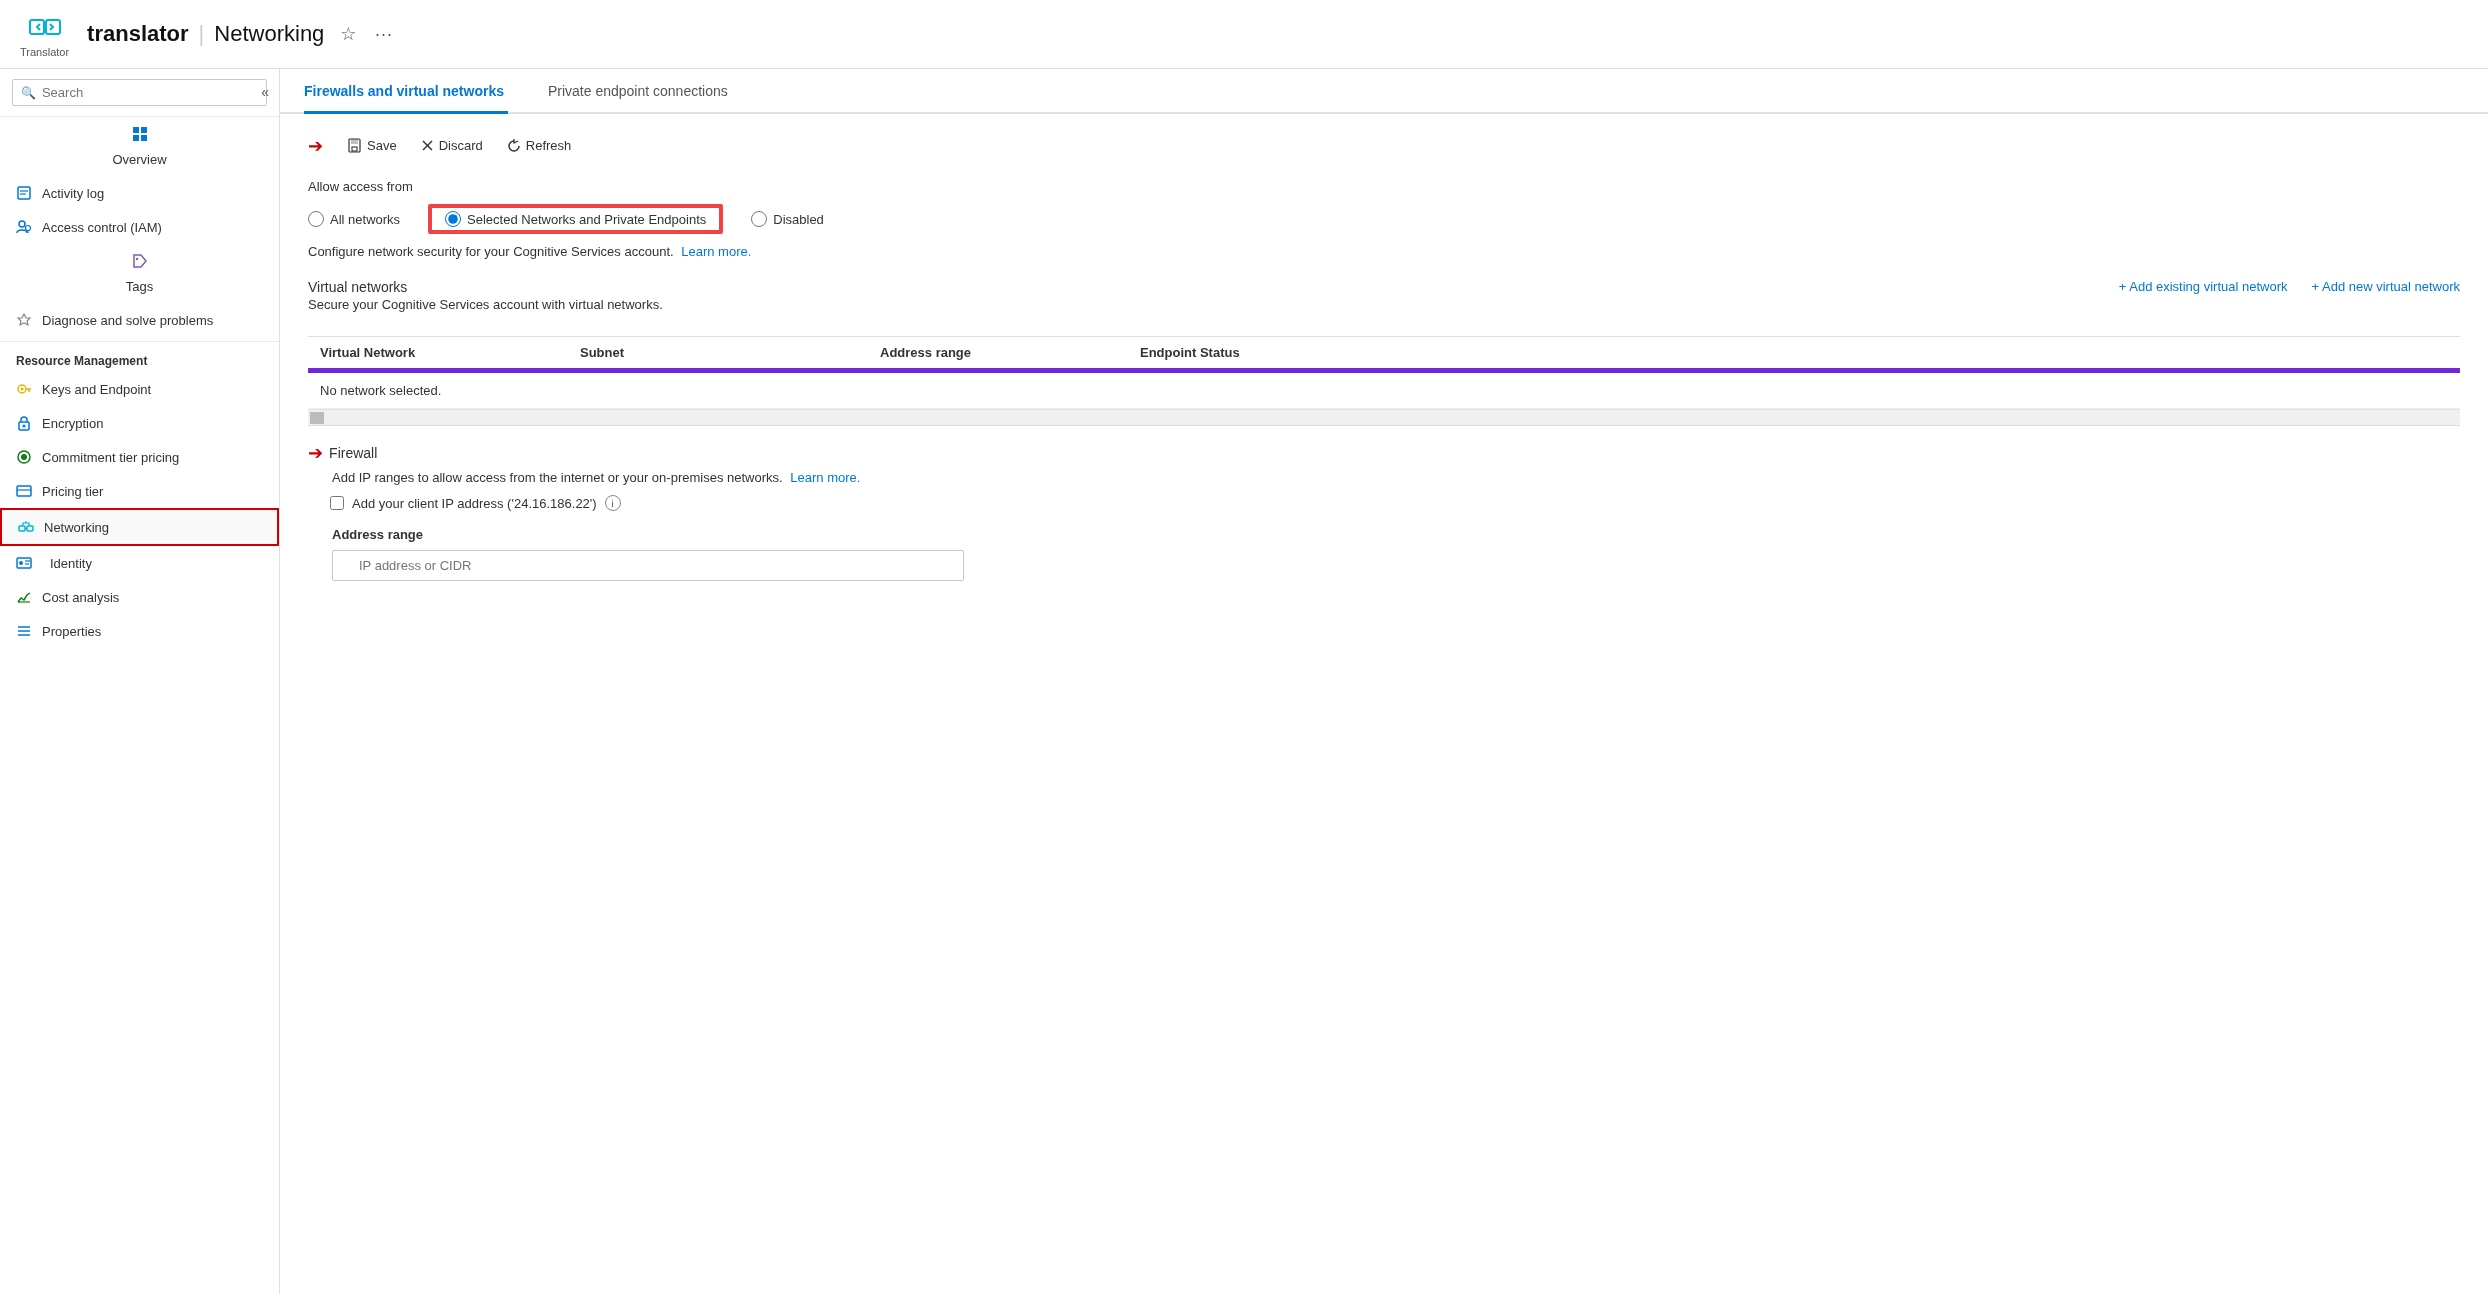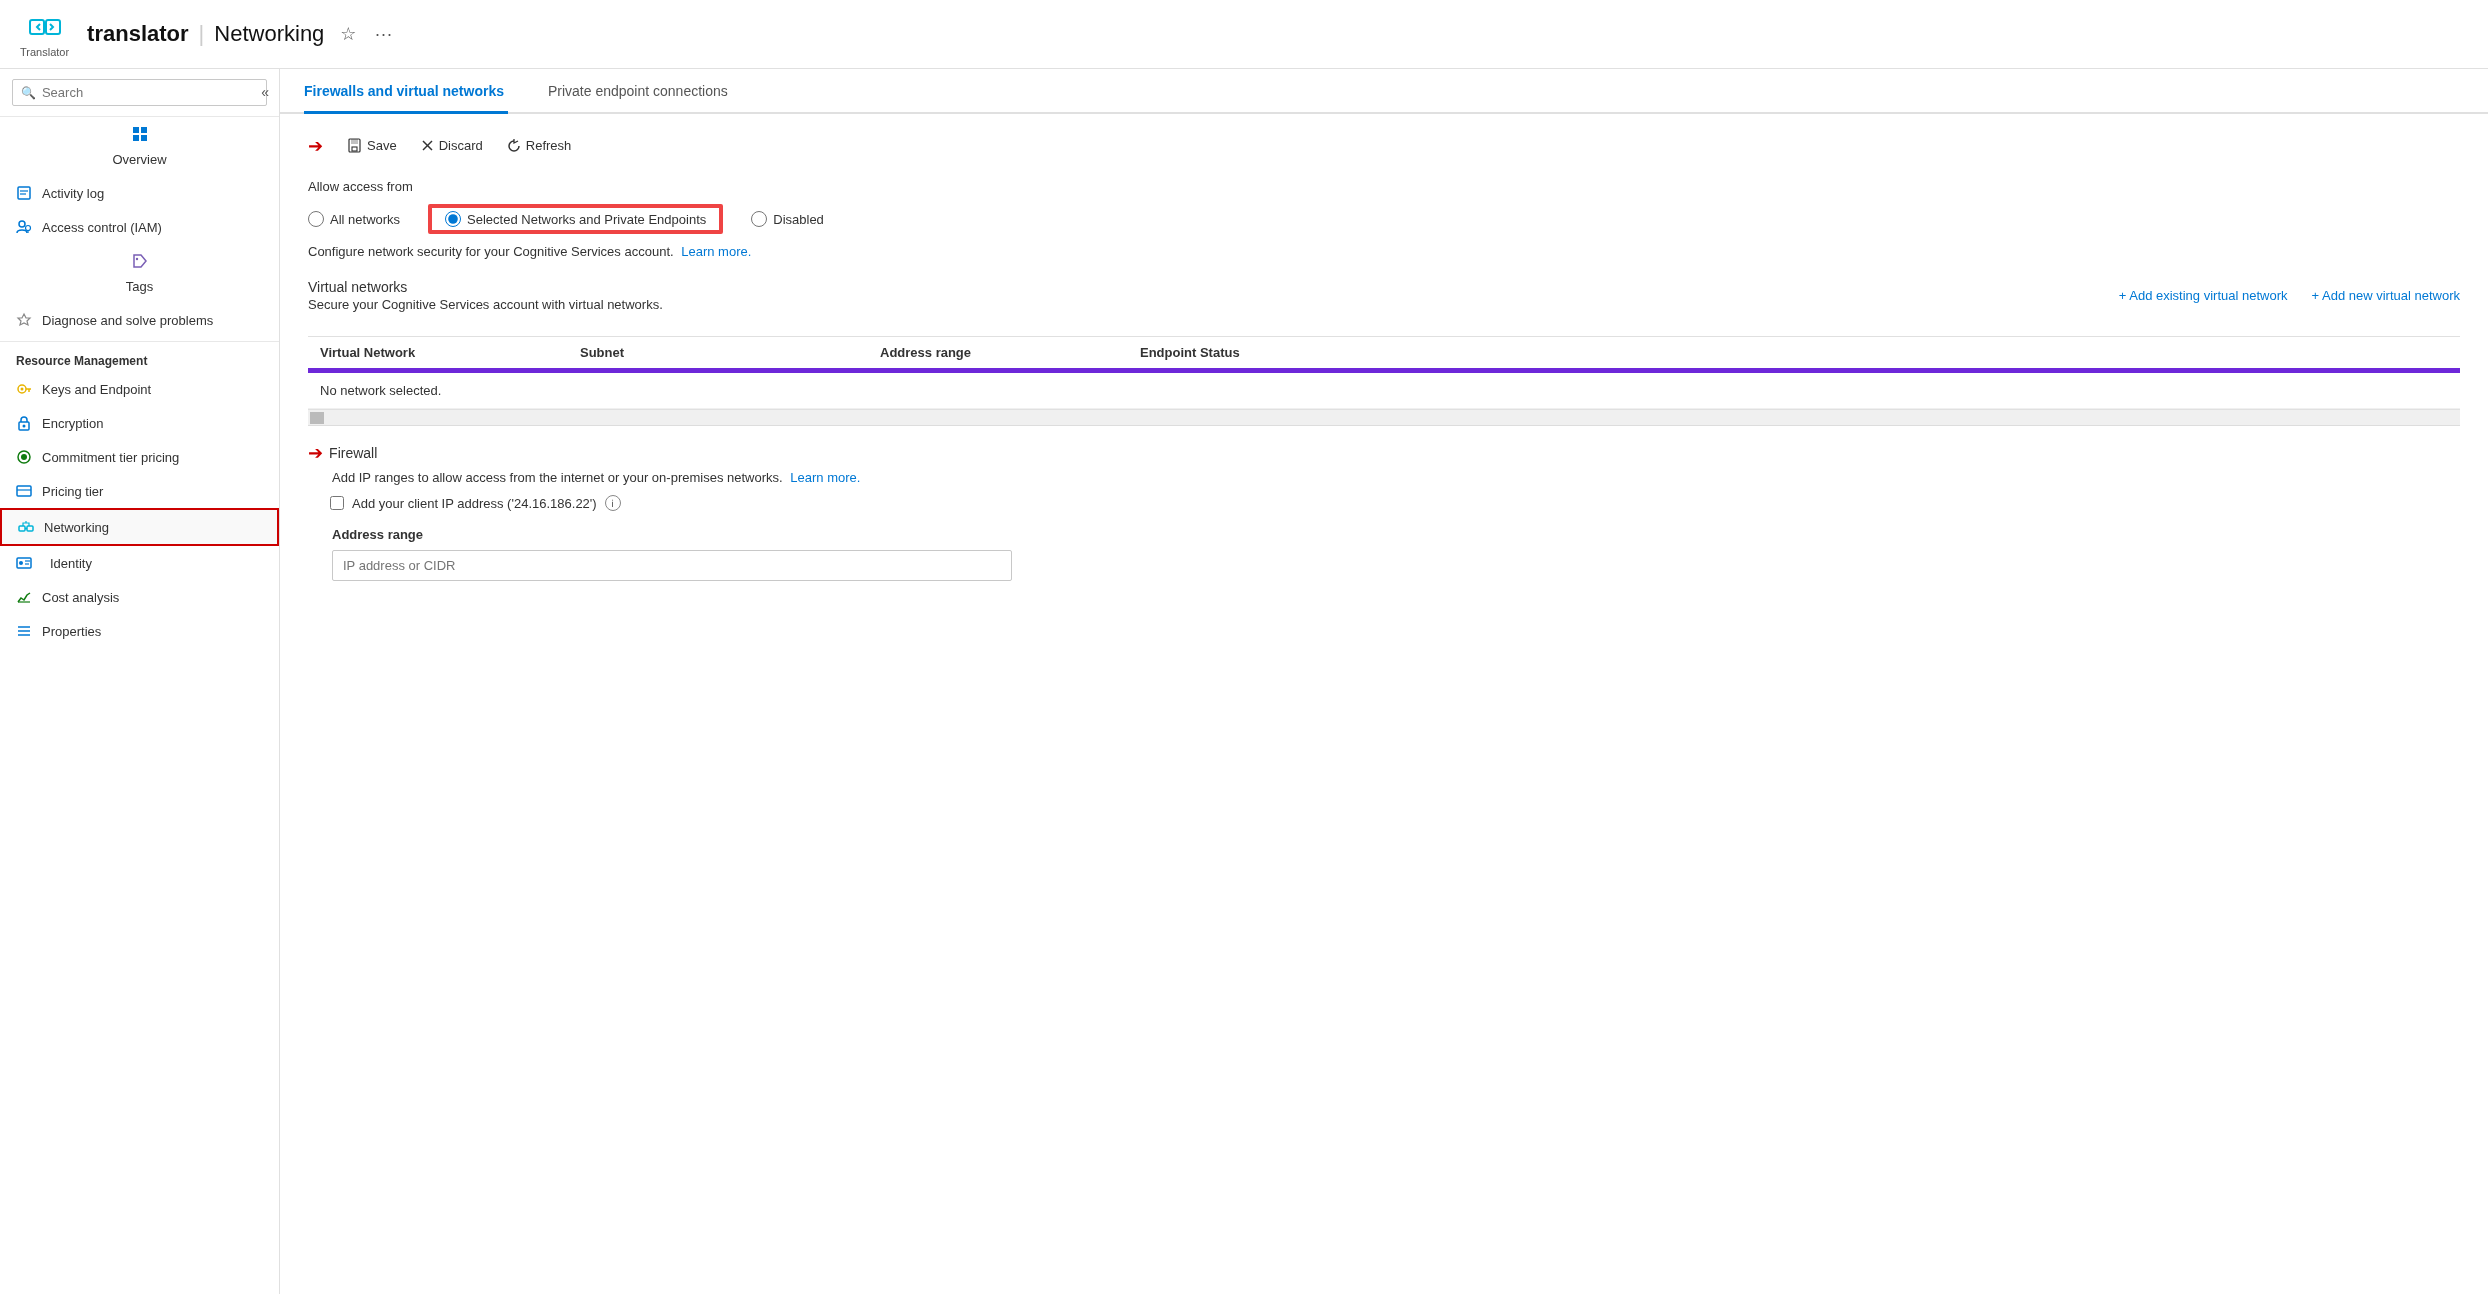--- a/index.html
+++ b/index.html
@@ -243,21 +243,21 @@
             <span>Disabled</span>
           </label>
         </div>
         <div style="font-size:13px; color:#333;">
           <span>Configure network security for your Cognitive Services account.</span>
           <a href="#" style="color:#0078d4; text-decoration:none; margin-left:4px;">Learn more.</a>
         </div>
       </div>
 
       <div style="margin-bottom:0;">
-        <div style="display:flex; align-items:center; justify-content:space-between; margin-bottom:24px;">
+        <div style="display:flex; align-items:flex-start; justify-content:space-between; margin-bottom:24px;">
           <div>
             <div style="font-size:14px; color:#333; font-weight:400; margin-bottom:2px;">Virtual networks</div>
             <div style="font-size:13px; color:#333;">Secure your Cognitive Services account with virtual networks.</div>
           </div>
           <div style="display:flex; gap:24px; align-items:center;">
             <a href="#" style="color:#0078d4; text-decoration:none; font-size:13px;">+ Add existing virtual network</a>
             <a href="#" style="color:#0078d4; text-decoration:none; font-size:13px;">+ Add new virtual network</a>
           </div>
         </div>
 
@@ -285,21 +285,21 @@
           <span>Add IP ranges to allow access from the internet or your on-premises networks.</span>
           <a href="#" style="color:#0078d4; text-decoration:none; margin-left:4px;">Learn more.</a>
         </div>
         <div style="display:flex; align-items:center; gap:8px; margin-bottom:16px; margin-left:22px;">
           <input type="checkbox" style="width: 14px; height: 14px; cursor: pointer;">
           <span style="font-size:13px;">Add your client IP address ('24.16.186.22')</span>
           <span style="display:inline-flex; align-items:center; justify-content:center; width:16px; height:16px; border:1px solid #888; border-radius:50%; font-size:10px; color:#555; cursor:pointer;">ℹ</span>
         </div>
         <div style="margin-left:24px;">
           <div style="font-weight:700; font-size:13px; margin-bottom:8px;">Address range</div>
-          <input type="text" style="width: 680px; max-width: 100%; border: 1px solid rgb(200, 200, 200); border-radius: 2px; padding: 7px 10px; font-size: 13px; color: rgb(153, 153, 153); outline: none;" placeholder="IP address or CIDR">
+          <input type="text" style="width: 632px; max-width: 100%; border: 1px solid rgb(200, 200, 200); border-radius: 2px; padding: 7px 26px; font-size: 13px; color: rgb(153, 153, 153); outline: none;" placeholder="IP address or CIDR">
         </div>
       </div>
 
     </div>
 
   </div>
 
 </div>
 
 </body></html>

